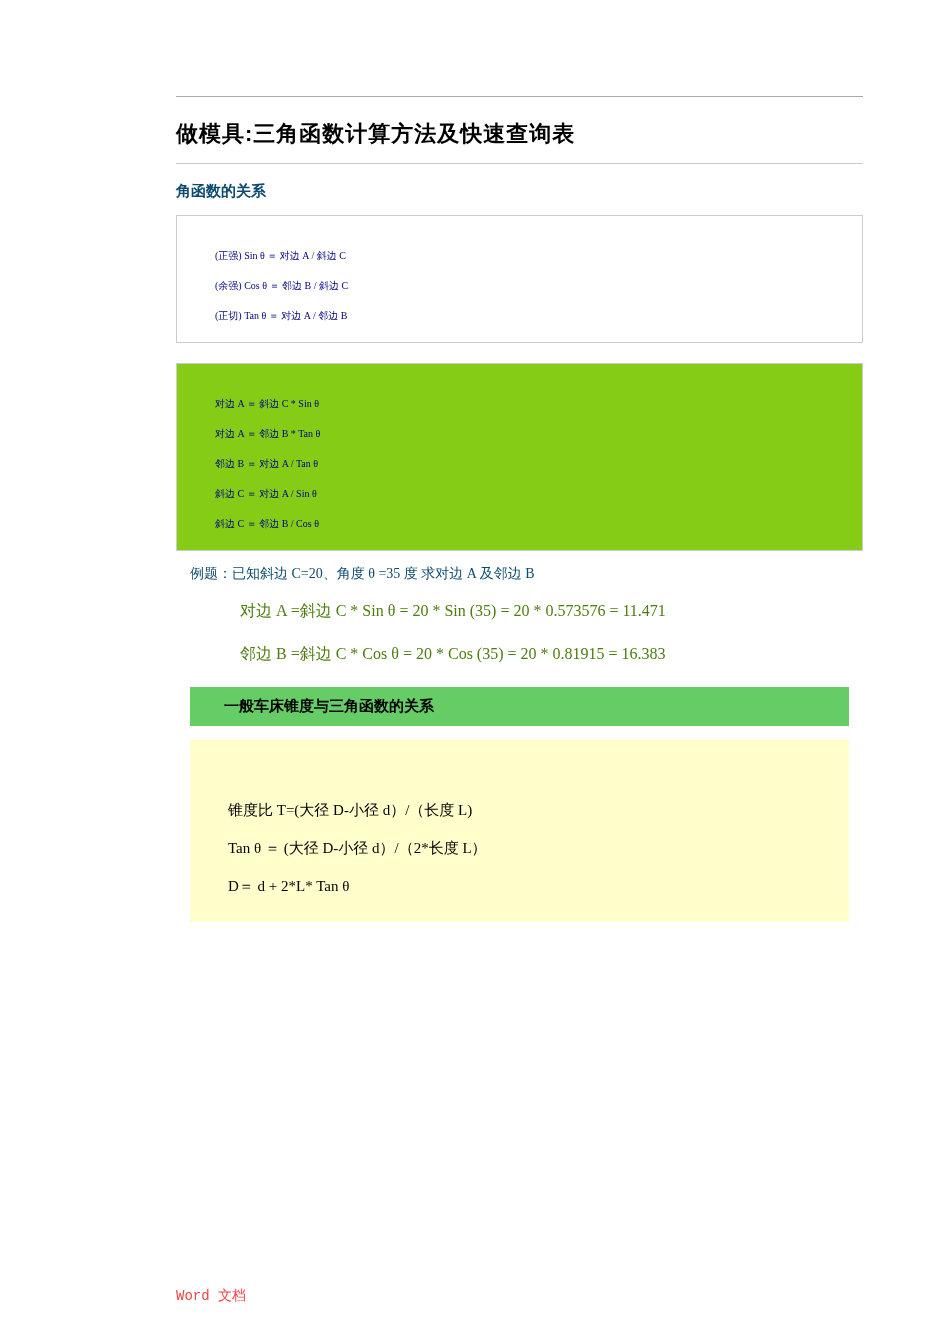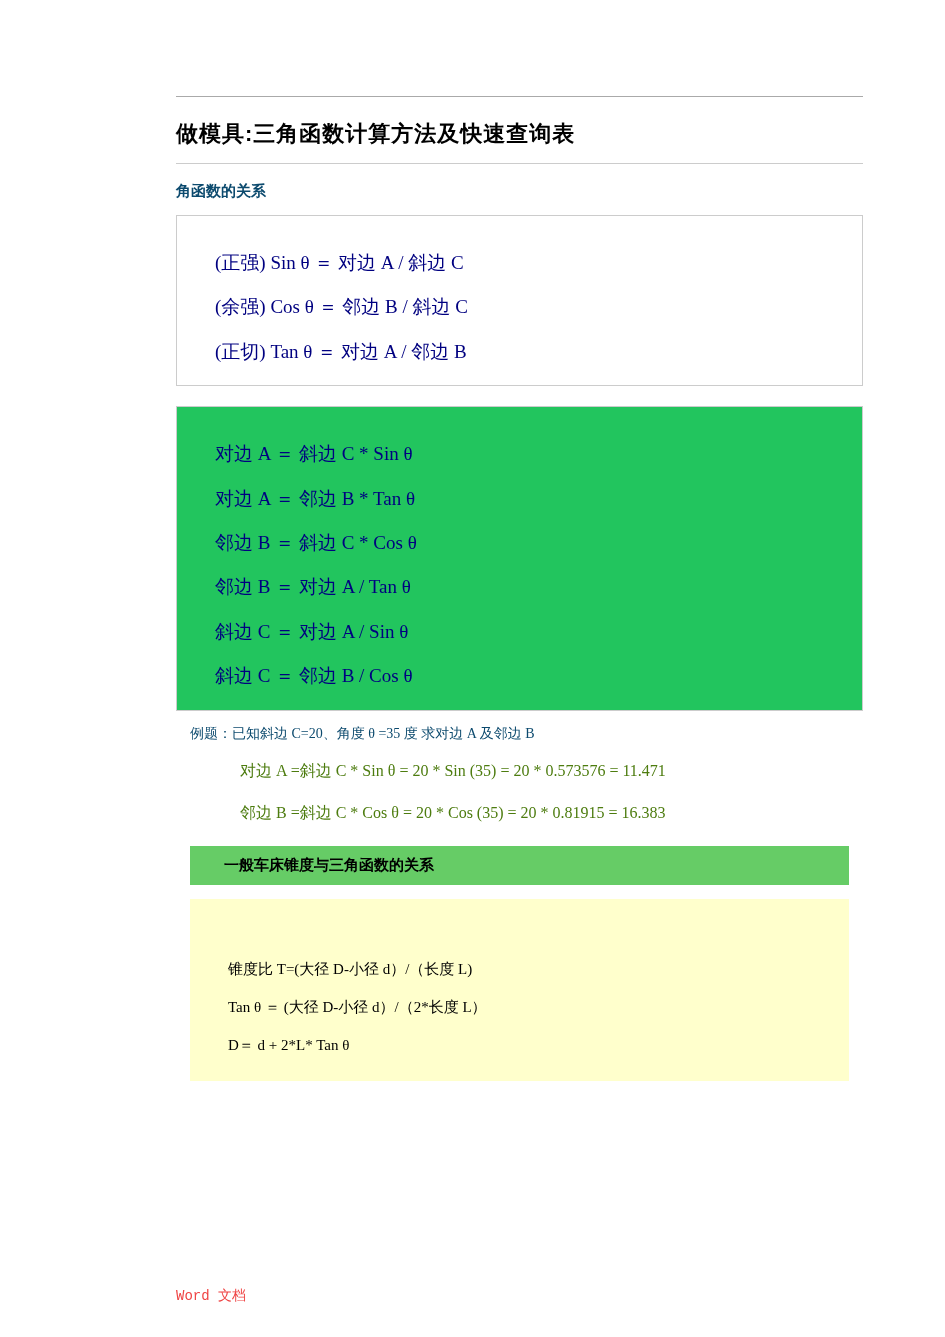--- a/index.html
+++ b/index.html
@@ -58,26 +58,26 @@
       border: 1px solid #cccccc;
       padding: 18px 24px;
       margin-bottom: 20px;
       background: #ffffff;
     }
 
     .formula-box-2 {
       border: 1px solid #cccccc;
       padding: 18px 24px;
       margin-bottom: 14px;
-      background: #22c55e;
+      background: #84cc16;
     }
 
     .formula-line {
       font-family: "SimSun", "宋体", serif;
-      font-size: 19px;
+      font-size: 10px;
       color: #000080;
       margin-bottom: 14px;
       line-height: 1.6;
     }
 
     .formula-line:last-child {
       margin-bottom: 0;
     }
 
     .example-section {
@@ -156,21 +156,20 @@
 
   <div class="formula-box">
     <div class="formula-line">(正强) Sin  θ  ＝  对边 A  /  斜边 C</div>
     <div class="formula-line">(余强) Cos θ  ＝  邻边 B  /  斜边 C</div>
     <div class="formula-line">(正切)  Tan θ  ＝  对边 A  /  邻边 B</div>
   </div>
 
   <div class="formula-box-2">
     <div class="formula-line">对边 A  ＝  斜边 C  *  Sin θ</div>
     <div class="formula-line">对边 A  ＝  邻边 B  *  Tan θ</div>
-    <div class="formula-line">邻边 B  ＝  斜边 C  *  Cos θ</div>
     <div class="formula-line">邻边 B  ＝  对边 A  /  Tan θ</div>
     <div class="formula-line">斜边 C  ＝  对边 A  /  Sin θ</div>
     <div class="formula-line">斜边 C  ＝  邻边 B  /  Cos θ</div>
   </div>
 
   <div class="example-section">
     <div class="example-title">例题：已知斜边 C=20、角度 θ =35 度  求对边 A 及邻边 B</div>
     <div class="example-calc">对边 A =斜边 C * Sin θ = 20 * Sin (35) = 20 * 0.573576 = 11.471</div>
     <div class="example-calc">邻边 B =斜边 C * Cos θ = 20 * Cos (35) = 20 * 0.81915 = 16.383</div>
   </div>

